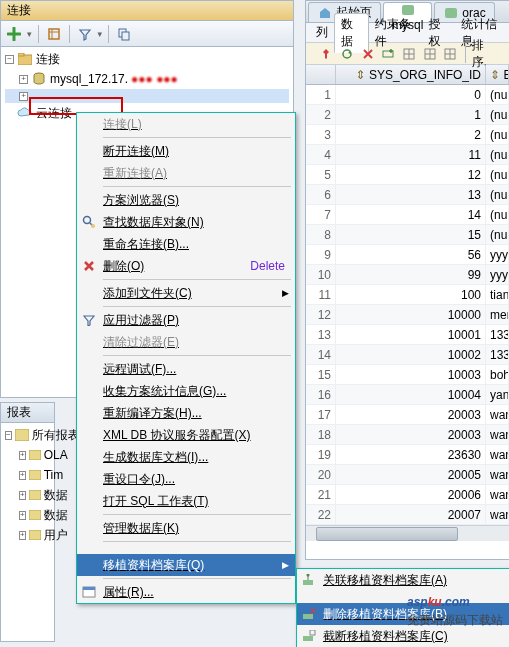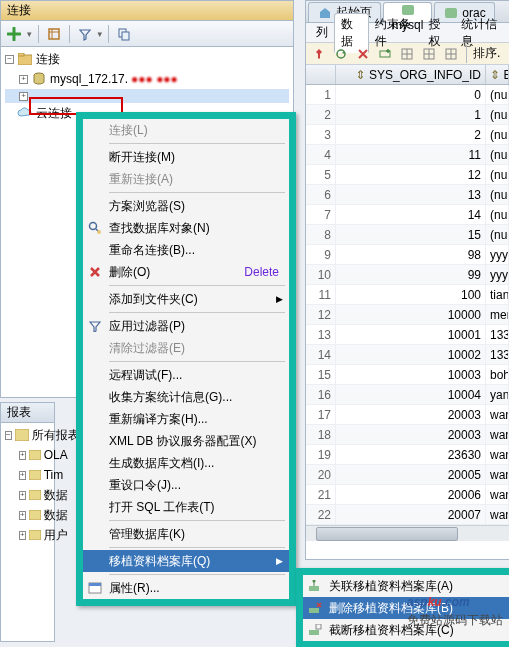--- a/index.html
+++ b/index.html
@@ -9,44 +9,44 @@
 .pane-header.active { background: linear-gradient(#f3e2b3, #e8c877); }
 .toolbar { background: linear-gradient(#f7f9fc, #e2e8f0); border-bottom: 1px solid #a9b8c8; height: 26px; display: flex; align-items: center; padding: 2px 4px; gap: 4px; }
 .tbtn { width: 18px; height: 18px; display: flex; align-items: center; justify-content: center; cursor: pointer; }
 .sep { width: 1px; height: 18px; background: #b0bac5; margin: 0 2px; }
 .tree { padding: 2px 4px; line-height: 18px; }
 .tree-row { display: flex; align-items: center; gap: 3px; padding: 1px 0; white-space: nowrap; }
 .tree-row.sel { background: #cfe2f8; }
 .exp { width: 9px; height: 9px; border: 1px solid #8a8a8a; display: inline-flex; align-items: center; justify-content: center; font-size: 8px; line-height: 1; color: #555; background: #fff; cursor: pointer; }
 .icon { width: 16px; height: 16px; display: inline-flex; align-items: center; justify-content: center; }
 .redbox { position: absolute; border: 2px solid #d40000; background: transparent; pointer-events: none; }
-.context-menu { position: absolute; background: #f4f4f4; border: 7px solid #14b8a6; box-shadow: 2px 2px 4px rgba(0,0,0,0.3); z-index: 100; }
+.context-menu { position: absolute; background: #f4f4f4; border: 1px solid #14b8a6; box-shadow: 2px 2px 4px rgba(0,0,0,0.3); z-index: 100; text-decoration: underline; }
 .context-menu .item { display: flex; align-items: center; height: 22px; padding: 0 18px 0 26px; position: relative; cursor: pointer; white-space: nowrap; }
-.context-menu .item.hl { background: #3874b8; color: #fff; }
+.context-menu .item.hl { background: #3874b8; color: #fff; margin-top: 12px; }
 .context-menu .item.sub::after { content: '▶'; position: absolute; right: 6px; font-size: 9px; }
 .context-menu .msep { height: 1px; background: #c8c8c8; margin: 2px 4px 2px 26px; }
 .context-menu .mico { position: absolute; left: 4px; width: 16px; height: 16px; display: flex; align-items: center; justify-content: center; }
 .context-menu .shortcut { position: absolute; right: 10px; color: #6d28d9; }
 .context-menu .gray { color: #888; }
 .tabs { background: linear-gradient(#eaeef3, #d6dce4); border-bottom: 1px solid #a9b8c8; height: 22px; display: flex; align-items: flex-end; padding-left: 2px; }
 .tab { background: #e4eaf1; border: 1px solid #a9b8c8; border-bottom: none; border-radius: 3px 3px 0 0; padding: 2px 8px; margin-right: 2px; display: flex; align-items: center; gap: 3px; height: 20px; cursor: pointer; }
 .tab.active { background: #fff; flex-direction: column; }
 .subtabs { background: #f3f5f8; border-bottom: 1px solid #c8d0da; height: 20px; display: flex; align-items: center; padding-left: 4px; }
 .subtab { padding: 2px 6px; cursor: pointer; }
 .subtab.active { background: #fff; border: 1px solid #b5bfc9; border-bottom: 1px solid #fff; border-radius: 3px 3px 0 0; }
 .grid { background: #fff; overflow: hidden; }
 .grid-header { display: flex; background: linear-gradient(#f2f5f9, #dde3ea); border-bottom: 1px solid #b0bac5; height: 20px; }
 .grid-header .cell { border-right: 1px solid #c3cbd5; padding: 2px 4px; display: flex; align-items: center; }
 .grid-body .row { display: flex; height: 20px; border-bottom: 1px solid #eceff3; }
 .grid-body .row:nth-child(even) { background: #f6f8fa; }
 .grid-body .cell { border-right: 1px solid #eceff3; padding: 2px 4px; display: flex; align-items: center; }
 .c-num { width: 30px; justify-content: flex-end; color: #666; }
 .c-id { width: 150px; justify-content: flex-end; }
 .c-email { flex: 1; padding-left: 6px; white-space: nowrap; overflow: hidden; }
-.pin-row { background: #f8f3e0; border-bottom: 1px solid #c8d0da; height: 22px; display: flex; align-items: center; padding: 0 4px; gap: 4px; }
+.pin-row { background: #f8f3e0; border-bottom: 1px solid #c8d0da; height: 22px; display: flex; align-items: center; padding: 0 12px; gap: 4px; }
 .scroll-x { height: 16px; background: #e8ecef; border-top: 1px solid #c8d0da; position: relative; }
 .scroll-thumb { position: absolute; height: 14px; top: 1px; left: 10px; width: 70%; background: linear-gradient(#d9dfe6, #bcc5cf); border: 1px solid #9fa9b4; border-radius: 2px; }
 .watermark { position: absolute; right: 6px; bottom: 18px; z-index: 200; font-family: Arial; }
 .watermark .big { font-size: 22px; font-weight: bold; color: #2b5aa0; font-style: italic; }
 .watermark .big .red { color: #d83030; }
 .watermark .small { font-size: 12px; color: #444; text-align: right; }
 svg { display: block; }
 </style>
 </head>
 <body>
@@ -437,21 +437,21 @@
           <div class="cell c-id">14</div>
           <div class="cell c-email">(null)</div>
         </div>
         <div class="row">
           <div class="cell c-num">8</div>
           <div class="cell c-id">15</div>
           <div class="cell c-email">(null)</div>
         </div>
         <div class="row">
           <div class="cell c-num">9</div>
-          <div class="cell c-id">98</div>
+          <div class="cell c-id">56</div>
           <div class="cell c-email">yyyyyy</div>
         </div>
         <div class="row">
           <div class="cell c-num">10</div>
           <div class="cell c-id">99</div>
           <div class="cell c-email">yyyyyy</div>
         </div>
         <div class="row">
           <div class="cell c-num">11</div>
           <div class="cell c-id">100</div>

